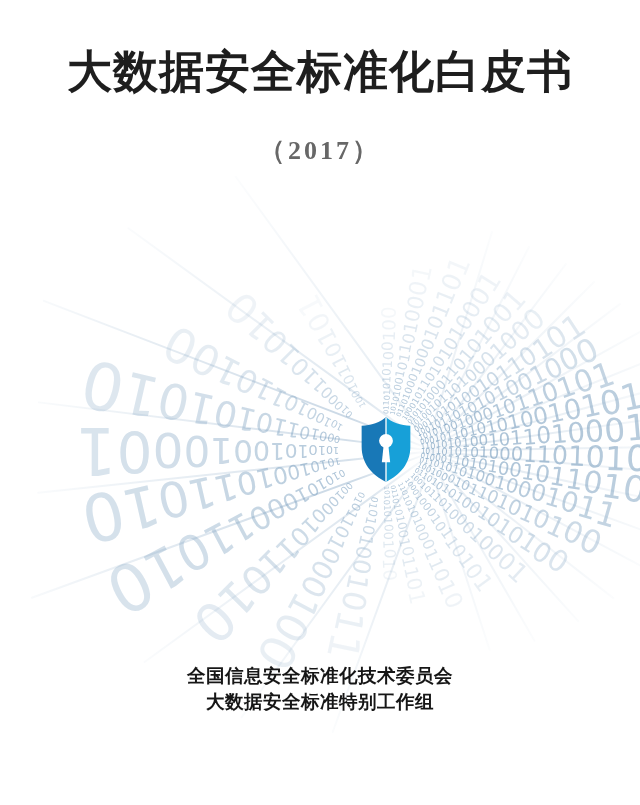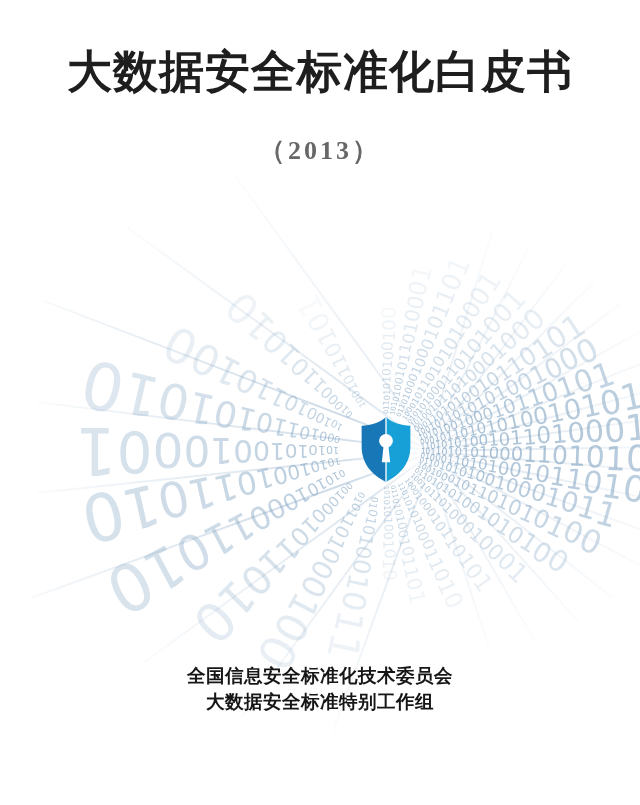--- a/index.html
+++ b/index.html
@@ -662,21 +662,21 @@
     <path d="M28 1 C23 6 13 9.5 4 9.5 L4 30 C4 47 14 57.5 28 65 C42 57.5 52 47 52 30 L52 9.5 C43 9.5 33 6 28 1 Z" fill="#1878b7" clip-path="url(#sl)"></path>
     <path d="M28 1 C23 6 13 9.5 4 9.5 L4 30 C4 47 14 57.5 28 65 C42 57.5 52 47 52 30 L52 9.5 C43 9.5 33 6 28 1 Z" fill="#17a0d8" clip-path="url(#sr)"></path>
     <g clip-path="url(#sh)">
       <rect x="27.35" y="0" width="1.3" height="66" fill="#ffffff"></rect>
     </g>
     <circle cx="28" cy="24.5" r="6.8" fill="#ffffff"></circle>
     <polygon points="25.6,29.5 23.9,45.5 32.1,45.5 30.4,29.5" fill="#ffffff"></polygon>
   </svg>
 
   <div class="page-title">大数据安全标准化白皮书</div>
-  <div class="year-label">（2013）</div>
+  <div class="year-label">（2017）</div>
 
   <div class="org-block">
     <div>全国信息安全标准化技术委员会</div>
     <div>大数据安全标准特别工作组</div>
   </div>
 
 
 </div>
 
 </body></html>

